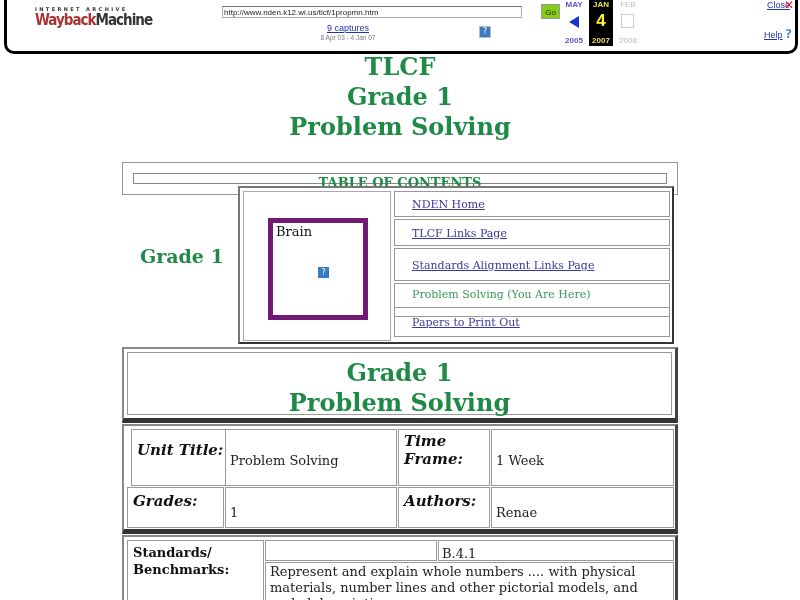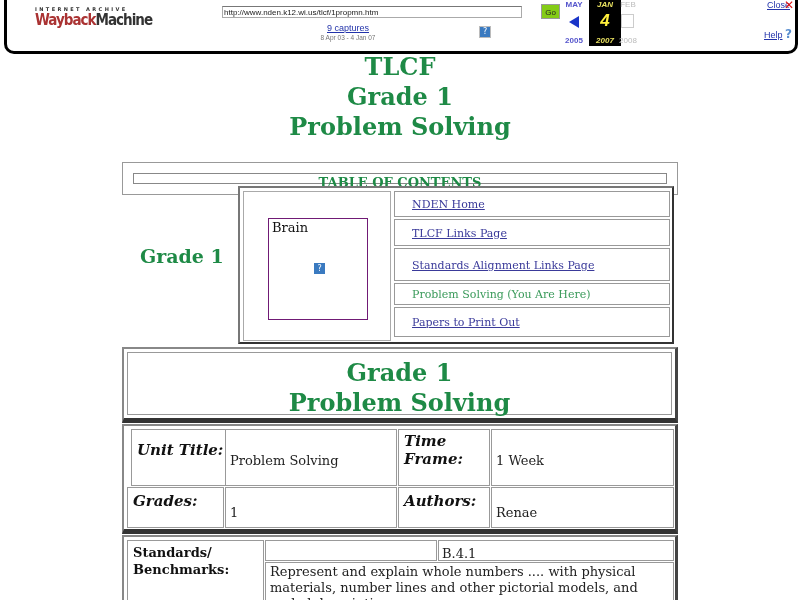--- a/index.html
+++ b/index.html
@@ -16,41 +16,41 @@
   .wb-go { position:absolute; left:534px; top:7px; width:19px; height:15px; border:1px solid #999; background:#84cc16; font-family:"Liberation Sans", sans-serif; font-size:8px; line-height:15px; text-align:center; color:#222; box-sizing:border-box; }
   .wb-captures { position:absolute; left:300px; top:26px; width:82px; text-align:center; font-family:"Liberation Sans", sans-serif; }
   .wb-captures a { font-size:9px; color:#2233aa; text-decoration:underline; display:block; }
   .wb-captures .range { font-size:6.5px; color:#777; display:block; margin-top:1px; }
   .wb-qicon { position:absolute; left:472px; top:29px; width:12px; height:12px; background:#3a7ac0; border:1px solid #bbb; box-sizing:border-box; color:#fff; font-size:8px; line-height:10px; text-align:center; font-family:"DejaVu Sans", sans-serif; }
   .wb-cal { position:absolute; top:3px; height:46px; font-family:"Liberation Sans", sans-serif; font-weight:bold; text-align:center; }
   .wb-cal .m { font-size:8px; display:block; height:10px; line-height:10px; }
   .wb-cal .y { font-size:8px; display:block; position:absolute; bottom:0; width:100%; line-height:10px; }
   .wb-prev { left:556px; width:22px; color:#5555cc; }
   .wb-prev .arrow { position:absolute; left:6px; top:16px; width:0; height:0; border-top:6px solid transparent; border-bottom:6px solid transparent; border-right:10px solid #1a35c8; }
-  .wb-cur { left:582px; width:32px; background:#000; color:#ffef3c;font-style:italic; }
+  .wb-cur { left:582px; width:24px; background:#000; color:#ffef3c; }
   .wb-cur .d { font-size:17px; display:block; line-height:18px; margin-top:2px; color:#ffef3c; }
   .wb-cur .m, .wb-cur .y { color:#e8e060; }
   .wb-next { left:610px; width:22px; color:#bbb; font-weight:normal; }
   .wb-next .box { position:absolute; left:4px; top:14px; width:11px; height:12px; border:1px solid #ccc; }
   .wb-close { position:absolute; left:752px; top:3px; font-family:"Liberation Sans", sans-serif; font-size:9px; color:#2233aa; text-decoration:underline;margin-left:8px; }
   .wb-close-x { position:absolute; left:777px; top:1px; font-family:"DejaVu Sans", sans-serif; font-size:12px; font-weight:bold; color:#dd1111; }
   .wb-help { position:absolute; left:757px; top:33px; font-family:"Liberation Sans", sans-serif; font-size:9px; color:#2233aa; text-decoration:underline; }
   .wb-help-q { position:absolute; left:778px; top:30px; font-family:"DejaVu Sans", sans-serif; font-size:12px; font-weight:bold; color:#5a8fd0; }
 
   
   .page-title { position:absolute; left:0; top:52px; width:800px; text-align:center; color:#1e8a46; font-family:"DejaVu Serif", serif; font-weight:bold; font-size:24px; line-height:30px; }
 
   .toc-header { position:absolute; left:122px; top:162px; width:556px; height:33px; border:1px solid #999; box-sizing:border-box; padding:10px; }
   .toc-header .inner { border:1px solid #888; height:100%; box-sizing:border-box; text-align:center; color:#1e8a46; font-weight:bold; font-size:13px; line-height:17px; }
 
   .grade-side { position:absolute; left:140px; top:245px; width:100px; color:#1e8a46; font-weight:bold; font-size:19px; }
 
   .toc-table { position:absolute; left:238px; top:186px; width:436px; height:158px; border:2px solid #777; border-right-color:#333; border-bottom-color:#333; box-sizing:border-box; padding:2px; background:#fff; }
   .toc-img-cell { position:absolute; left:3px; top:3px; width:148px; height:150px; border:1px solid #aaa; box-sizing:border-box; }
-  .brain-box { position:absolute; left:24px; top:26px; width:100px; height:102px; border:1px solid #701a75; box-sizing:border-box; }
+  .brain-box { position:absolute; left:24px; top:26px; width:100px; height:102px; border:5px solid #701a75; box-sizing:border-box; }
   .brain-box .alt { position:absolute; left:3px; top:1px; font-size:13px; color:#111; }
   .brain-box .qi { position:absolute; left:45px; top:44px; width:11px; height:11px; background:#3a7ac0; color:#fff; font-size:8px; line-height:11px; text-align:center; font-family:"DejaVu Sans", sans-serif; }
   .toc-links { position:absolute; left:154px; top:3px; width:276px; }
   .toc-link { position:absolute; left:0; width:276px; border:1px solid #999; box-sizing:border-box; padding-left:17px; font-size:11px; }
   .toc-link a { color:#3a3a9a; text-decoration:underline; }
   .toc-link .here { color:#3a9a5a; }
 
   .unit-title-box { position:absolute; left:122px; top:347px; width:556px; height:76px; border:2px solid #888; border-bottom:5px solid #333; border-right:3px solid #444; box-sizing:border-box; padding:3px; }
   .unit-title-box .inner { border:1px solid #999; height:100%; box-sizing:border-box; text-align:center; color:#1e8a46; font-weight:bold; font-size:24px; line-height:30px; padding-top:5px; }
 
@@ -123,21 +123,21 @@
   <div class="toc-links">
     <div class="toc-link" style="top:0;height:26px;line-height:26px;">
       <a>NDEN Home</a>
     </div>
     <div class="toc-link" style="top:28px;height:27px;line-height:27px;">
       <a>TLCF Links Page</a>
     </div>
     <div class="toc-link" style="top:57px;height:33px;line-height:33px;">
       <a>Standards Alignment Links Page</a>
     </div>
-    <div class="toc-link" style="top:92px;height:22px;line-height:22px;">
+    <div class="toc-link" style="top:92px;height:34px;line-height:22px;">
       <span class="here">Problem Solving (You Are Here)</span>
     </div>
     <div class="toc-link" style="top:116px;height:30px;line-height:30px;">
       <a>Papers to Print Out</a>
     </div>
   </div>
 </div>
 
 <div class="unit-title-box">
   <div class="inner">

